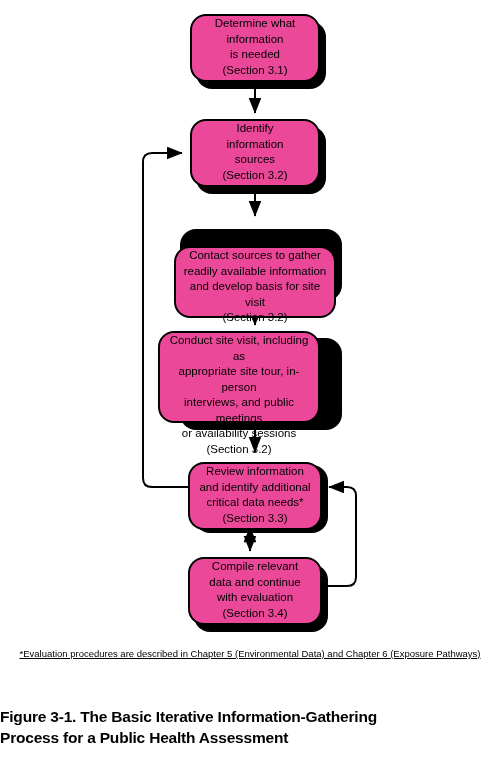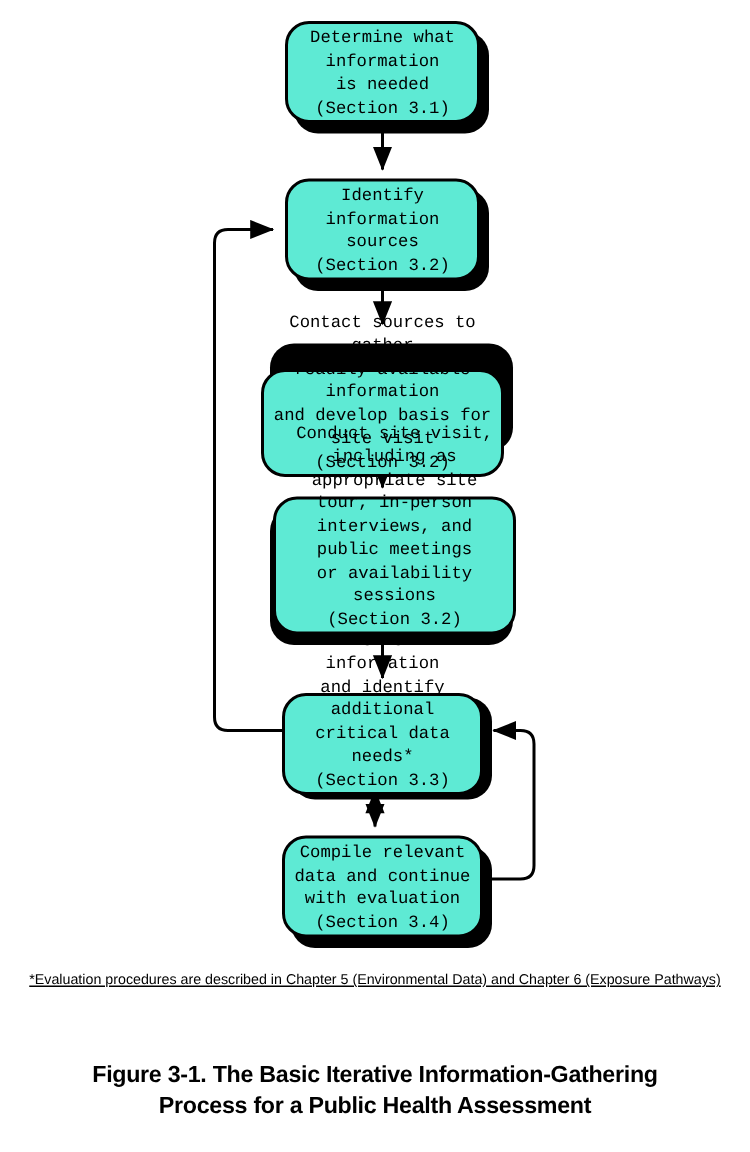--- a/index.html
+++ b/index.html
@@ -24,30 +24,29 @@
     position: absolute;
     left: 0; top: 0;
     width: 500px;
     height: 650px;
   }
   .node {
     position: absolute;
     box-sizing: border-box;
     border: 2px solid #000000;
     border-radius: 16px;
-    background: #5eead4;
+    background: #ec4899;
     color: #000000;
     display: flex;
-    align-items: flex-end;
+    align-items: flex-start;
     justify-content: center;
     text-align: center;
     font-size: 11.5px;
     line-height: 15.5px;
     z-index: 3;
-    font-family: Liberation Mono, monospace;
   }
   .node-shadow {
     position: absolute;
     background: #000000;
     border-radius: 16px;
     z-index: 2;
   }
   .node-text {
     display: block;
     white-space: pre-line;
@@ -62,21 +61,20 @@
     font-size: 9.5px;
     line-height: 12px;
     color: #000000;
     text-decoration: underline;
   }
   #figure-title {
     position: absolute;
     left: 0;
     top: 706px;
     width: 500px;
-    text-align: center;
     font-size: 15.5px;
     line-height: 21px;
     font-weight: bold;
     letter-spacing: -0.2px;
     color: #000000;
     white-space: pre-line;
   }
 </style>
 </head>
 <body>
@@ -129,21 +127,21 @@
 (Section 3.2)</span>
   </div>
 
   <div class="node" style="left: 174px; top: 222px; width: 162px; height: 72px; margin-top: 24px;">
     <span class="node-text">Contact sources to gather
 readily available information
 and develop basis for site visit
 (Section 3.2)</span>
   </div>
 
-  <div class="node" style="left: 182px; top: 331px; width: 162px; height: 92px;">
+  <div class="node" style="left: 158px; top: 331px; width: 162px; height: 92px;">
     <span class="node-text">Conduct site visit, including as
 appropriate site tour, in-person
 interviews, and public meetings
 or availability sessions
 (Section 3.2)</span>
   </div>
 
   <div class="node" style="left: 188px; top: 462px; width: 134px; height: 68px;">
     <span class="node-text">Review information
 and identify additional

